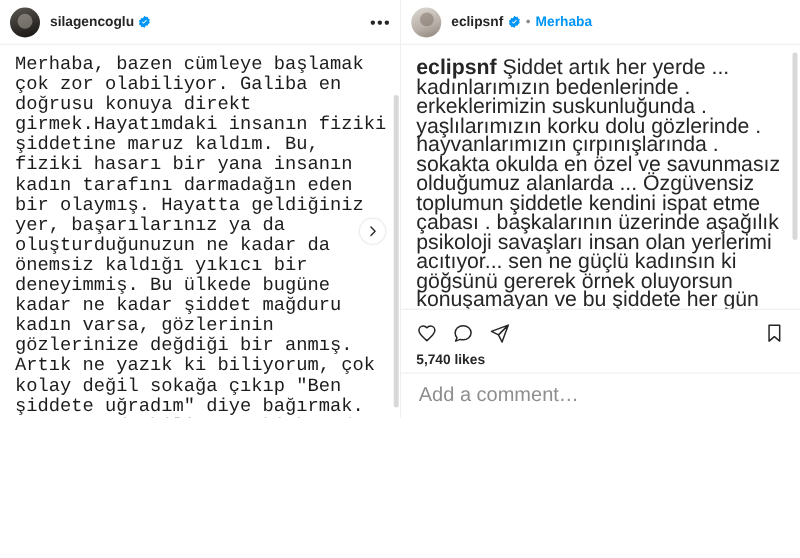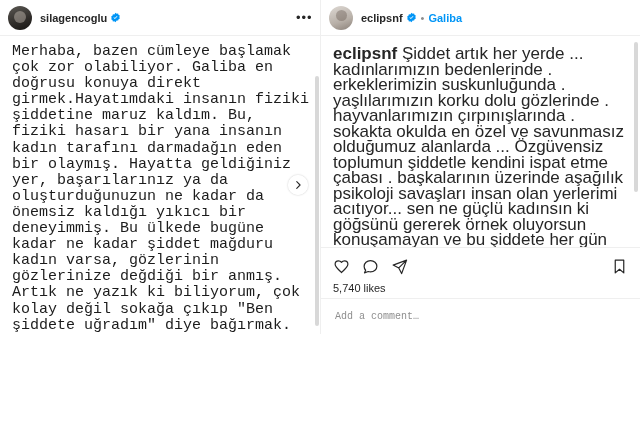--- a/index.html
+++ b/index.html
@@ -228,21 +228,21 @@
     height: 22px;
   }
   .action-icon {
     margin-right: 12px;
     cursor: pointer;
     display: flex;
     align-items: center;
   }
   .action-spacer { flex: 1; }
   .likes {
-    font-weight: normal;
+    font-weight: bold;
     font-size: 11px;
     color: #262626;
     margin-top: 5px;
     cursor: pointer;
   }
   .timestamp {
     font-size: 9px;
     letter-spacing: 0.2px;
     color: #8e8e8e;
     margin-top: 6px;
@@ -254,23 +254,23 @@
     border-top: 1px solid #efefef;
     height: 36px;
     display: flex;
     align-items: center;
     padding: 0 12px;
     box-sizing: border-box;
   }
   .add-comment input {
     border: none;
     outline: none;
-    font-size: 10px;
-    color: #262626;
-    font-family: Liberation Mono, monospace;
+    font-size: 16px;
+    color: #262626;
+    font-family: Liberation Sans, sans-serif;
     flex: 1;
     background: transparent;
   }
   .add-comment input::placeholder { color: #8e8e8e; }
 </style>
 </head>
 <body>
 
 <div class="screen">
 
@@ -306,21 +306,21 @@
     <div class="post-header">
       <div class="avatar light"></div>
       <span class="username">eclipsnf</span>
       <span class="verified">
         <svg width="11" height="11" viewBox="0 0 24 24" aria-hidden="true">
           <path fill="#0095f6" d="M12 1.5l2.5 2.1 3.2-.4 1 3.1 2.8 1.6-1.1 3.1 1.1 3.1-2.8 1.6-1 3.1-3.2-.4L12 22.5l-2.5-2.1-3.2.4-1-3.1L2.5 16l1.1-3.1L2.5 9.8l2.8-1.6 1-3.1 3.2.4z"></path>
           <path fill="#ffffff" d="M10.6 15.3l-3-3 1.1-1.1 1.9 1.9 4.6-4.6 1.1 1.1z"></path>
         </svg>
       </span>
       <span class="dot-sep">•</span>
-      <span class="follow-link">Galiba</span>
+      <span class="follow-link">Merhaba</span>
       <div class="header-spacer"></div>
     </div>
 
     <div class="comments">
       <div class="caption">
         <span class="user">eclipsnf</span><span> Şiddet artık her yerde ... kadınlarımızın bedenlerinde . erkeklerimizin suskunluğunda . yaşlılarımızın korku dolu gözlerinde . hayvanlarımızın çırpınışlarında . sokakta okulda en özel ve savunmasız olduğumuz alanlarda ... Özgüvensiz toplumun şiddetle kendini ispat etme çabası . başkalarının üzerinde aşağılık psikoloji savaşları insan olan yerlerimi acıtıyor... sen ne güçlü kadınsın ki göğsünü gererek örnek oluyorsun konuşamayan ve bu şiddete her gün maruz kalan insanlarımıza ... susmayın </span><span class="mention">@silagencoglu</span>
       </div>
 
       <div class="blurred-block">
         <div class="blur-line w1"></div>

